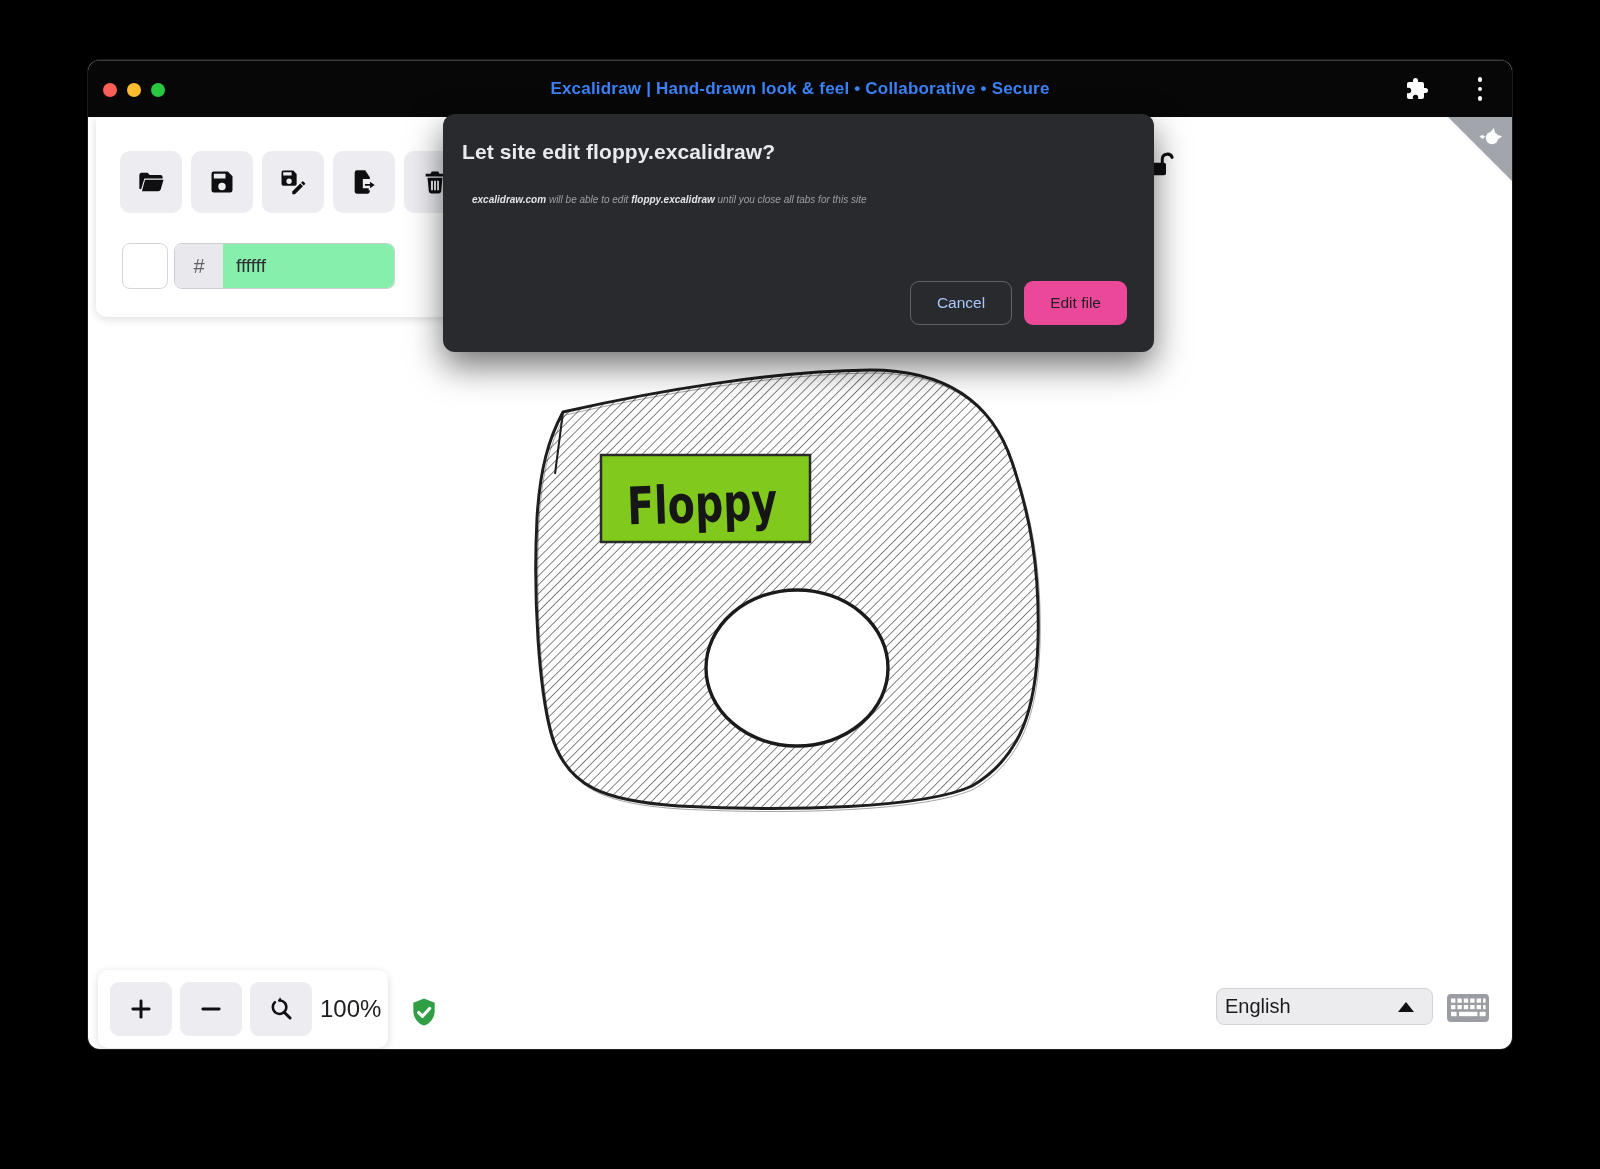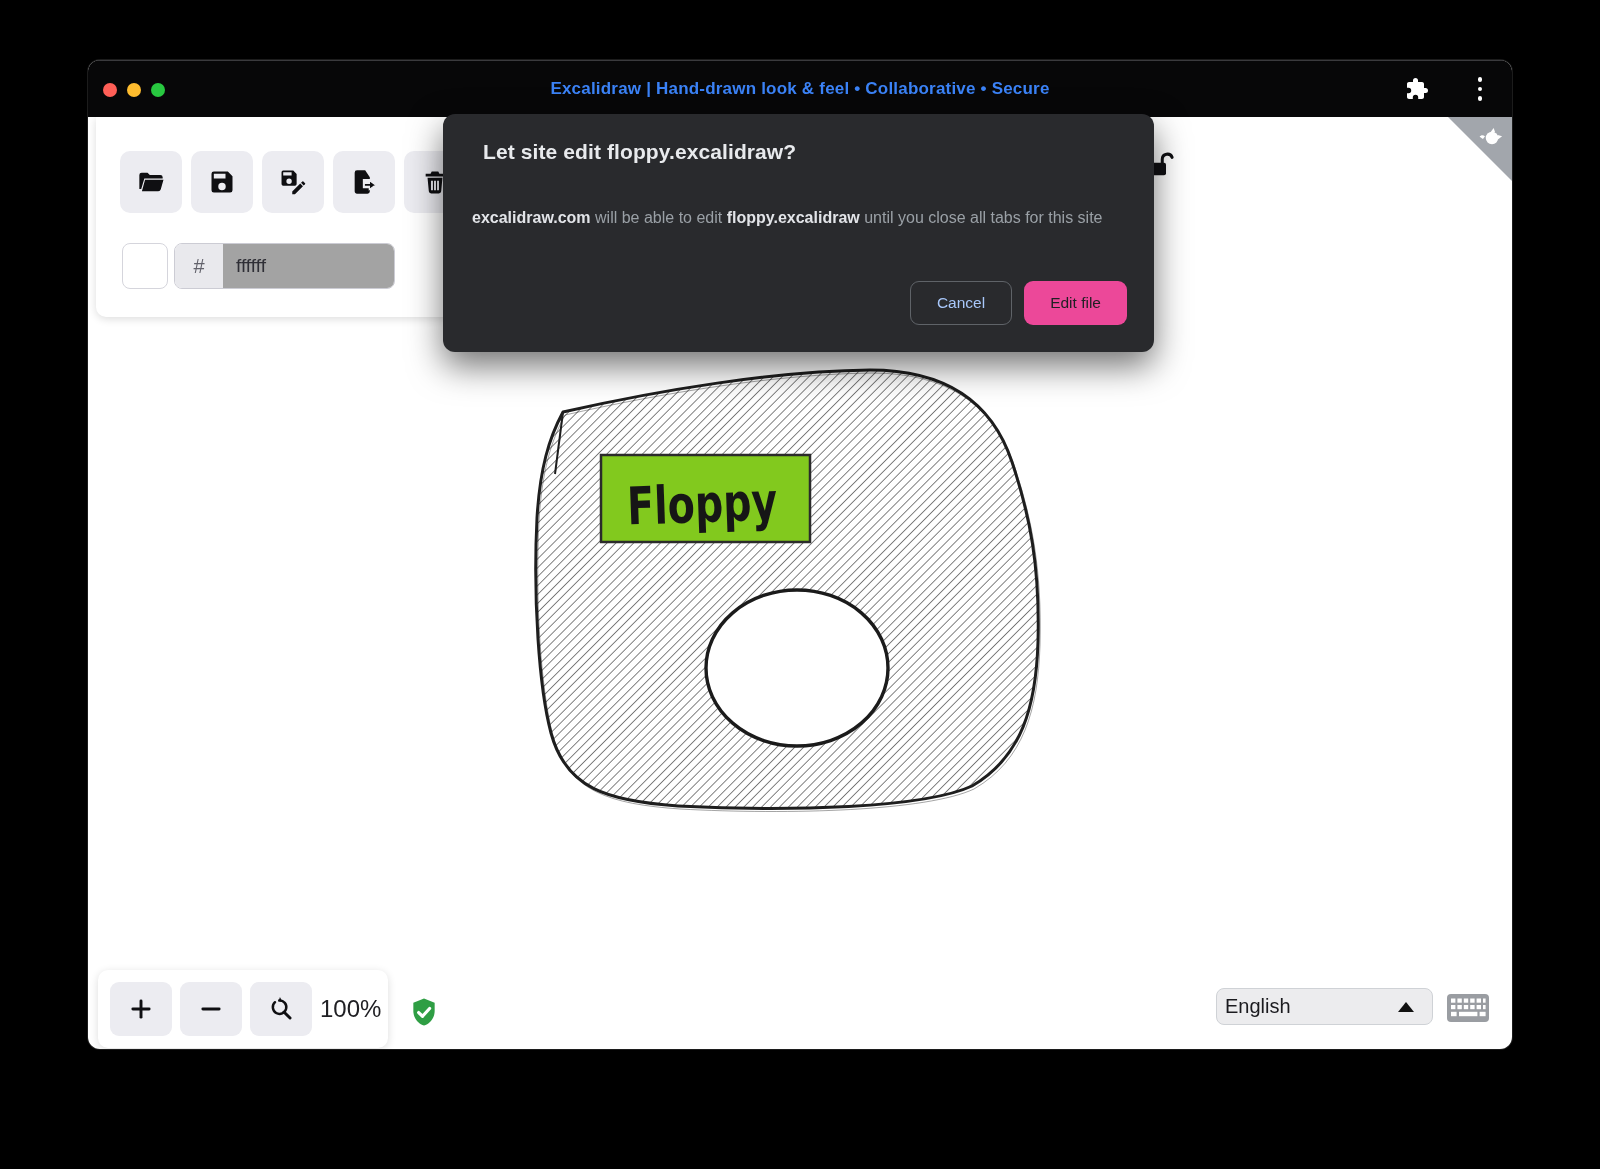--- a/index.html
+++ b/index.html
@@ -20,27 +20,27 @@
   .gh-cat{position:absolute;top:63px;right:5px;width:30px;height:30px;transform:rotate(45deg);z-index:9;}
   
   .panel{position:absolute;left:8px;top:57px;width:400px;height:200px;background:#fff;border-radius:0 0 10px 10px;box-shadow:0 2px 8px rgba(0,0,0,.14);z-index:10;}
   .toolrow{position:absolute;left:24px;top:34px;display:flex;gap:9px;}
   .tool-btn{width:62px;height:62px;border-radius:10px;background:#ececf1;border:none;display:flex;align-items:center;justify-content:center;cursor:pointer;}
   .tool-btn svg{width:28px;height:28px;}
   .colorrow{position:absolute;left:26px;top:126px;display:flex;align-items:center;gap:6px;}
   .swatch{width:46px;height:46px;border-radius:8px;background:#ffffff;border:1px solid #d5d5dc;box-sizing:border-box;cursor:pointer;}
   .hexgroup{display:flex;width:221px;height:46px;border:1px solid #ccccd4;border-radius:8px;overflow:hidden;box-sizing:border-box;background:#fff;}
   .hash{width:48px;background:#e9e9ed;color:#62626b;font-size:20px;display:flex;align-items:center;justify-content:center;}
-  .hexinput{flex:1;border:none;outline:none;font-size:19px;color:#2f2f36;padding:0 0 0 13px;font-family:"Liberation Sans",sans-serif;min-width:0;background:#a3a3a3;}
+  .hexinput{flex:1;border:none;outline:none;font-size:19px;color:#2f2f36;padding:0 0 0 13px;font-family:"Liberation Sans",sans-serif;min-width:0;background:#86efac;}
   
   .lock{position:absolute;left:1058px;top:88px;width:30px;height:32px;z-index:5;}
   
   .dialog{position:absolute;left:355px;top:54px;width:711px;height:238px;background:#292a2d;border-radius:12px;box-shadow:0 14px 34px rgba(0,0,0,.55);z-index:30;}
-  .dlg-title{position:absolute;left:40px;top:26px;font-size:21px;color:#e8eaed;font-weight:bold;letter-spacing:.1px;}
-  .dlg-body{position:absolute;left:29px;top:72px;width:648px;font-size:16px;line-height:31px;color:#9aa0a6;}
+  .dlg-title{position:absolute;left:19px;top:26px;font-size:21px;color:#e8eaed;font-weight:bold;letter-spacing:.1px;}
+  .dlg-body{position:absolute;left:29px;top:60px;width:648px;font-size:10px;line-height:31px;color:#9aa0a6;font-style:italic;}
   .dlg-body b{color:#e2e4e8;font-weight:bold;}
   .dlg-actions{position:absolute;right:27px;bottom:27px;display:flex;gap:12px;}
   .btn{height:44px;padding:0 26px;border-radius:9px;font-size:15.5px;font-family:"Liberation Sans",sans-serif;cursor:pointer;display:flex;align-items:center;}
   .btn.cancel{background:transparent;border:1px solid #5f6368;margin-left:40px;}
   .btn.confirm{border:none;}
   
   .zoomcard{position:absolute;left:10px;top:910px;width:290px;height:78px;background:#fff;border-radius:10px;box-shadow:0 2px 8px rgba(0,0,0,.14);z-index:10;display:flex;align-items:center;padding-left:12px;box-sizing:border-box;gap:8px;}
   .zbtn{width:62px;height:54px;border-radius:9px;background:#ececf1;border:none;display:flex;align-items:center;justify-content:center;cursor:pointer;}
   .zlevel{font-size:24px;color:#202024;margin-left:0;}
   .shield{position:absolute;left:320px;top:934px;width:32px;height:36px;z-index:10;}

